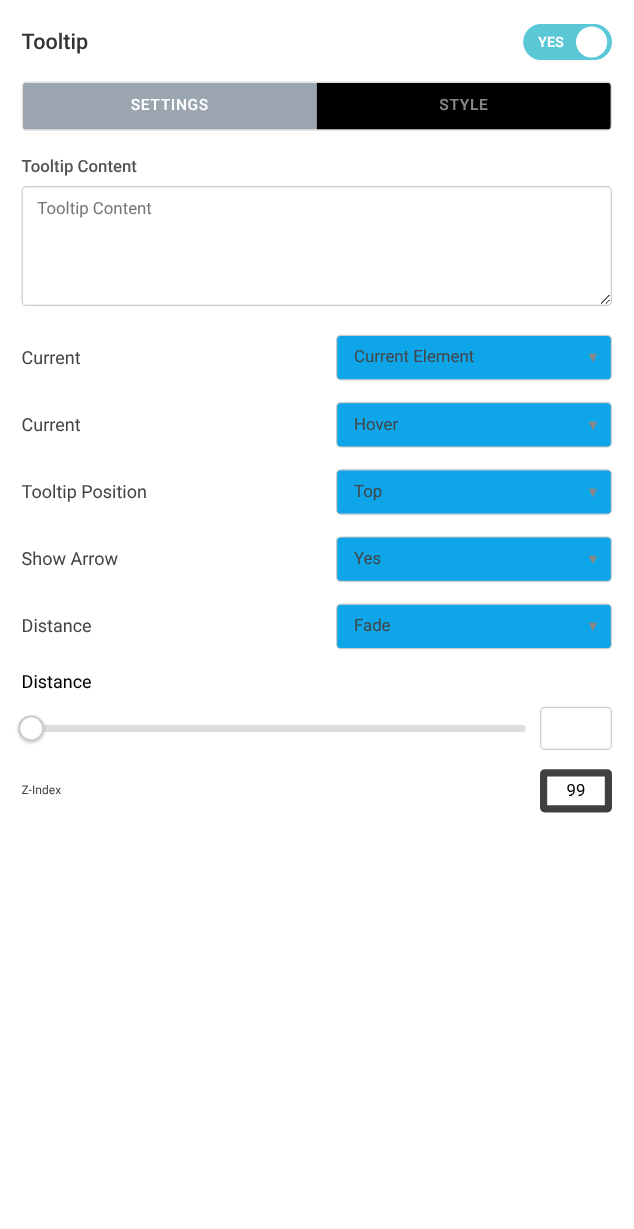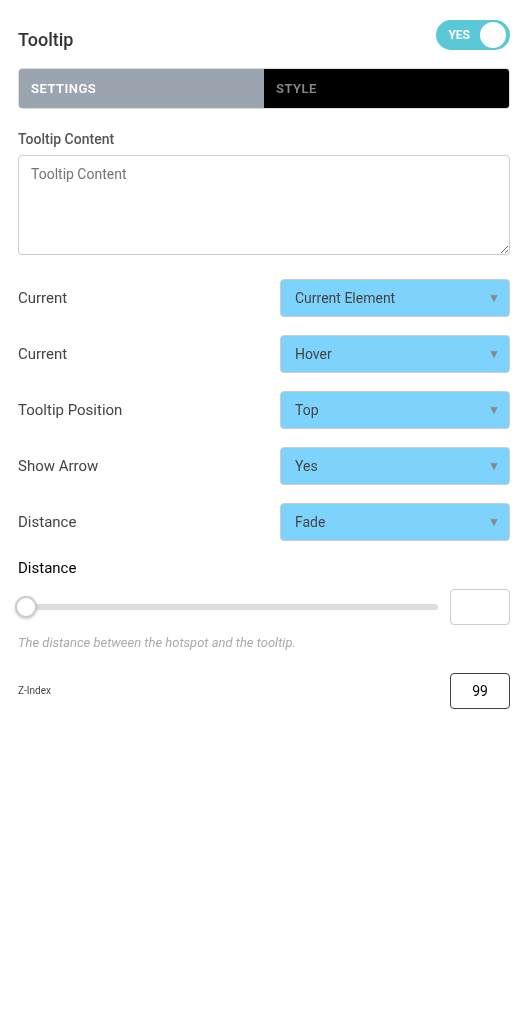--- a/index.html
+++ b/index.html
@@ -17,21 +17,21 @@
       font-size: 15px;
     }
 
     .container {
       padding: 20px 18px;
     }
 
     
     .header-row {
       display: flex;
-      align-items: flex-end;
+      align-items: center;
       justify-content: space-between;
       margin-bottom: 18px;
     }
 
     .header-title {
       font-size: 18px;
       font-weight: 500;
       color: #333;
     }
 
@@ -72,21 +72,21 @@
     .tabs {
       display: flex;
       border: 1px solid #ddd;
       border-radius: 4px;
       overflow: hidden;
       margin-bottom: 22px;
     }
 
     .tab {
       flex: 1;
-      text-align: left;
+      text-align: center;
       padding: 12px 12px;
       font-size: 13px;
       font-weight: 600;
       letter-spacing: 0.5px;
       cursor: pointer;
     }
 
     .tab-active {
       background: #9aa5b0;
       color: #fff;
@@ -139,21 +139,21 @@
       width: 230px;
     }
 
     .select-field {
       width: 100%;
       padding: 10px 36px 10px 14px;
       border: 1px solid #ccc;
       border-radius: 4px;
       font-size: 14px;
       color: #444;
-      background: #7dd3fc;
+      background: #0ea5e9;
       appearance: none;
       cursor: pointer;
       outline: none;
     }
 
     .select-arrow {
       position: absolute;
       right: 10px;
       top: 50%;
       transform: translateY(-50%);
@@ -237,21 +237,21 @@
     }
 
     .zindex-label {
       font-size: 10px;
       color: #444;
     }
 
     .zindex-input {
       width: 60px;
       height: 36px;
-      border: 1px solid #404040;
+      border: 6px solid #404040;
       border-radius: 4px;
       text-align: center;
       font-size: 14px;
       outline: none;
     }
   </style>
 </head>
 <body>
 
 <div class="container">
@@ -336,20 +336,19 @@
 
   <div class="distance-section">
     <div class="distance-label">Distance</div>
     <div class="slider-row">
       <div class="slider-track">
         <div class="slider-fill"></div>
         <div class="slider-thumb"></div>
       </div>
       <input class="slider-input" type="text" value="" style="">
     </div>
-    <p class="hint-text">The distance between the hotspot and the tooltip.</p>
   </div>
 
   <div class="zindex-row">
     <span class="zindex-label">Z-Index</span>
     <input class="zindex-input" type="text" value="99" style="">
   </div>
 </div>
 
 </body></html>

